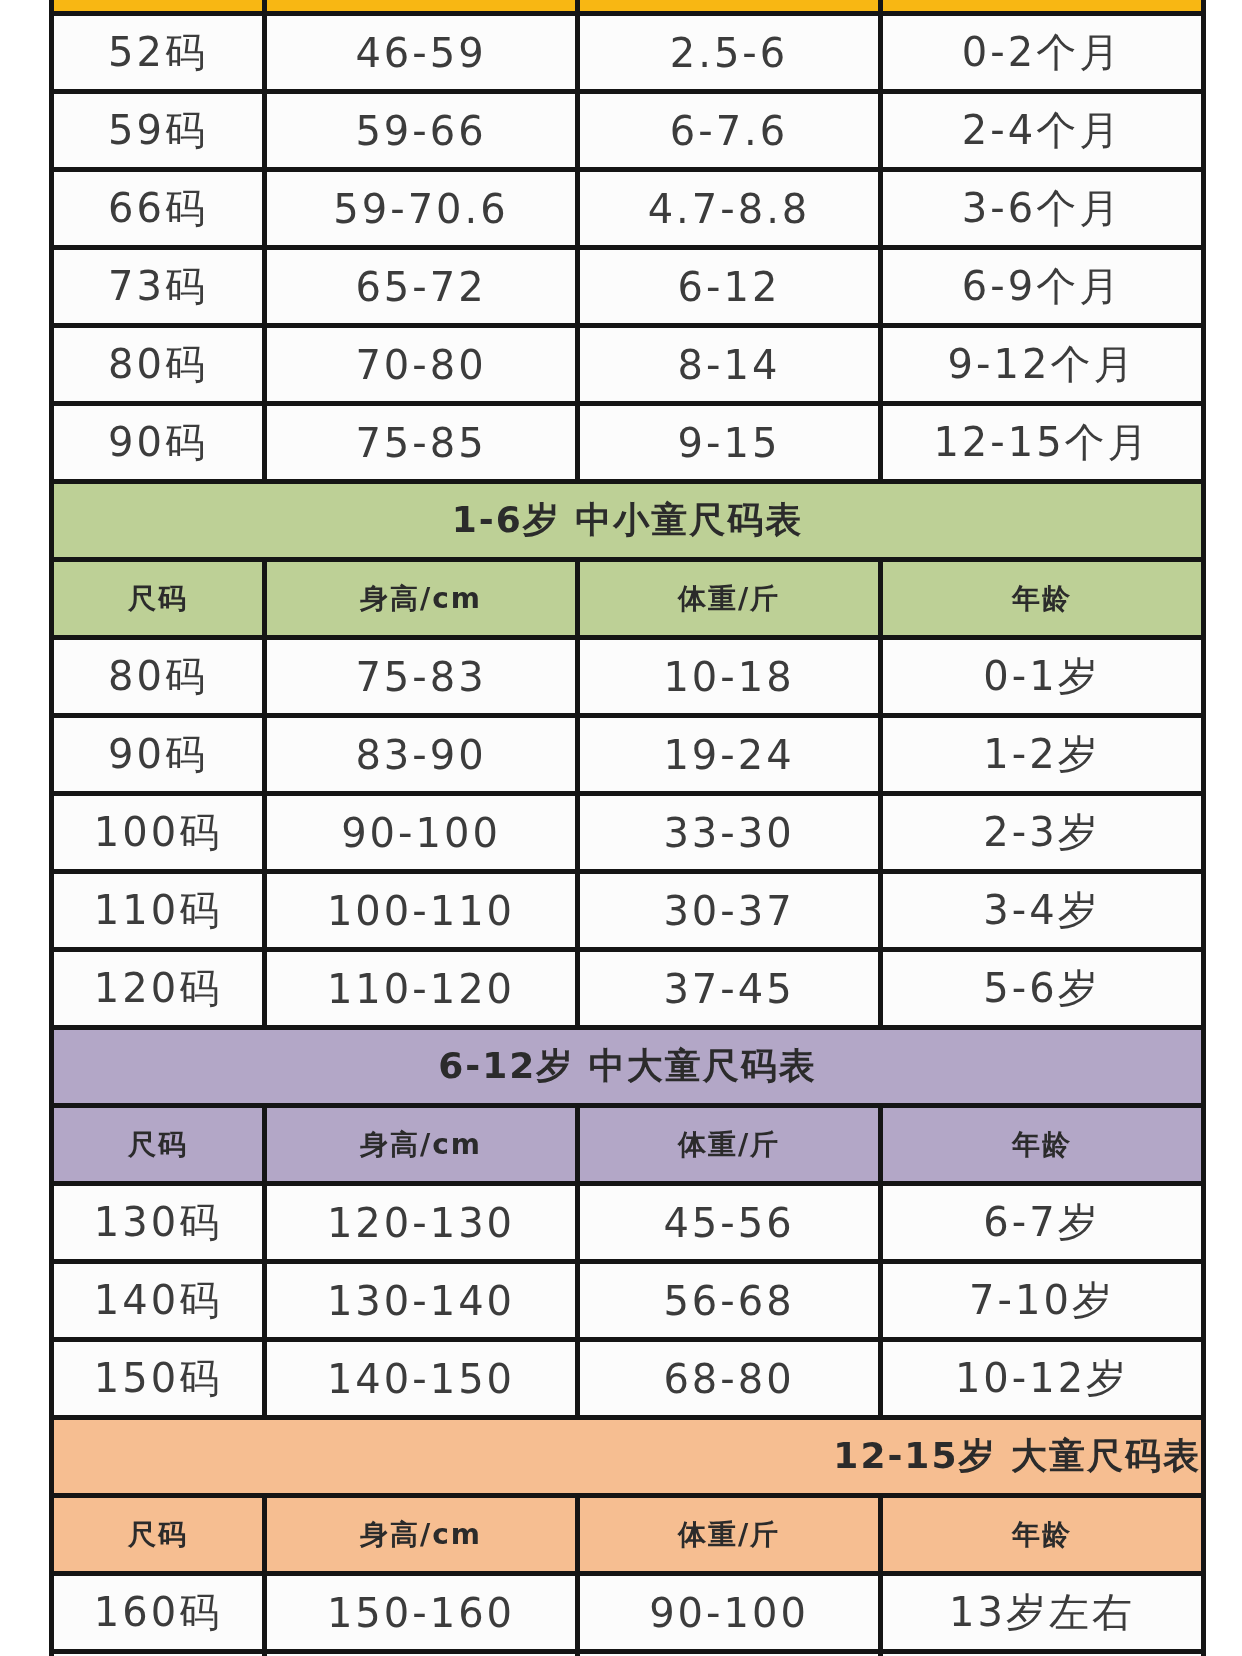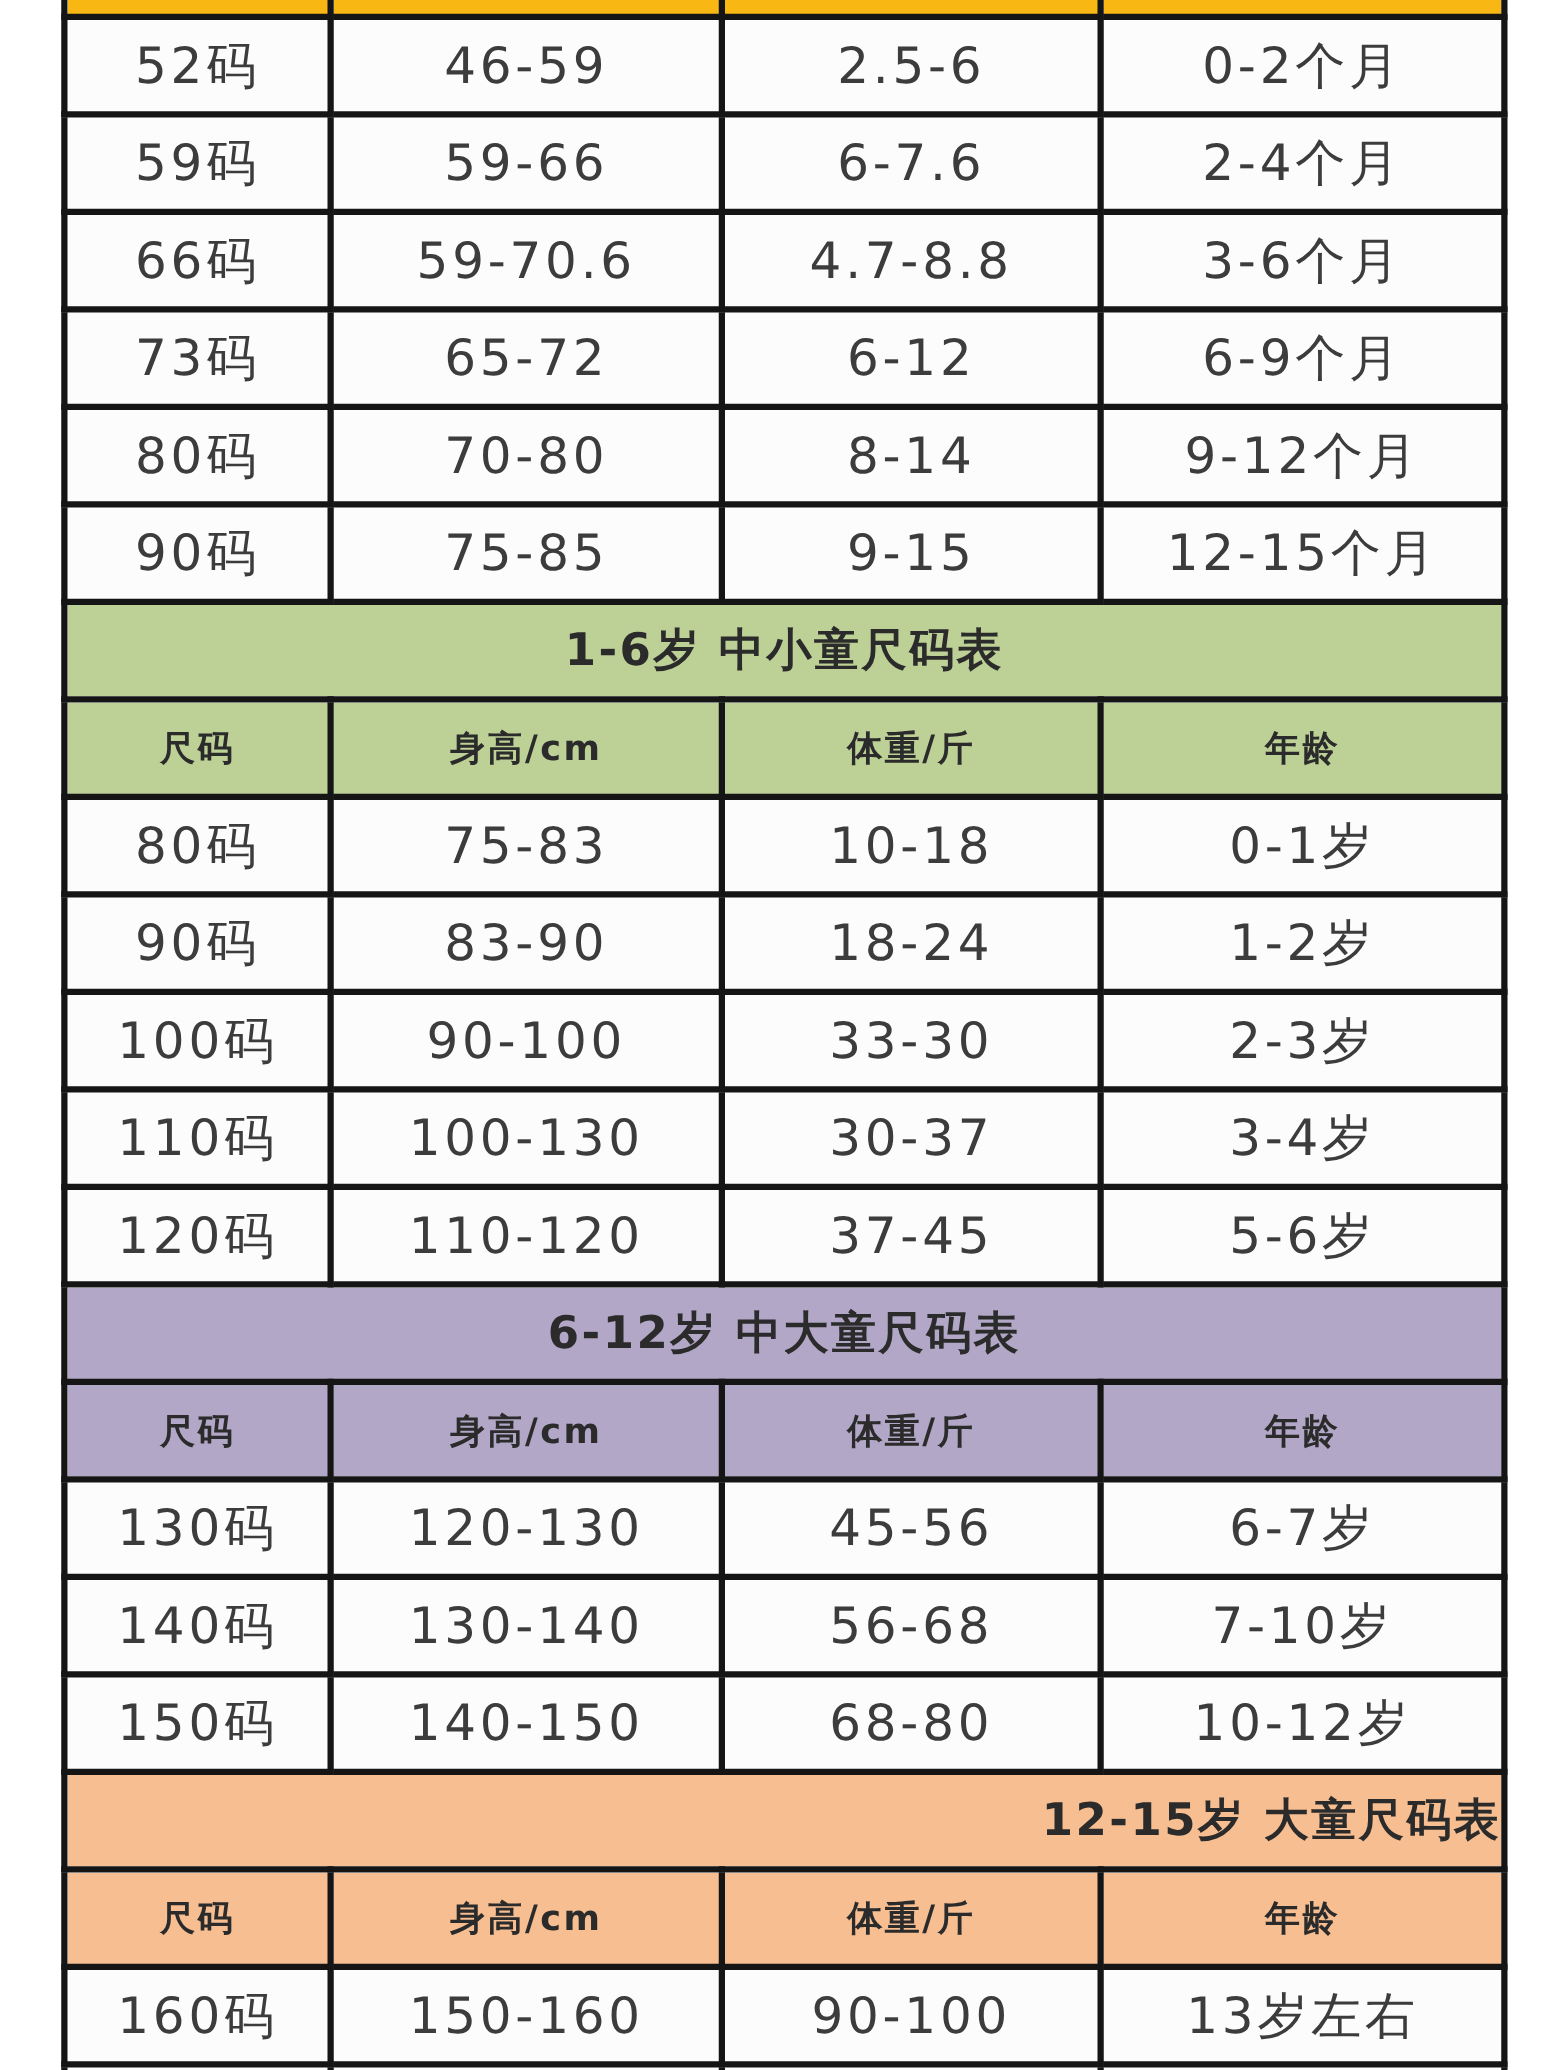--- a/index.html
+++ b/index.html
@@ -121,32 +121,32 @@
       </tr>
       <tr>
         <td class="data-cell">80码</td>
         <td class="data-cell">75-83</td>
         <td class="data-cell">10-18</td>
         <td class="data-cell">0-1岁</td>
       </tr>
       <tr>
         <td class="data-cell">90码</td>
         <td class="data-cell">83-90</td>
-        <td class="data-cell">18-24</td>
+        <td class="data-cell">19-24</td>
         <td class="data-cell">1-2岁</td>
       </tr>
       <tr>
         <td class="data-cell">100码</td>
         <td class="data-cell">90-100</td>
         <td class="data-cell">33-30</td>
         <td class="data-cell">2-3岁</td>
       </tr>
       <tr>
         <td class="data-cell">110码</td>
-        <td class="data-cell">100-130</td>
+        <td class="data-cell">100-110</td>
         <td class="data-cell">30-37</td>
         <td class="data-cell">3-4岁</td>
       </tr>
       <tr>
         <td class="data-cell">120码</td>
         <td class="data-cell">110-120</td>
         <td class="data-cell">37-45</td>
         <td class="data-cell">5-6岁</td>
       </tr>
       <tr>

